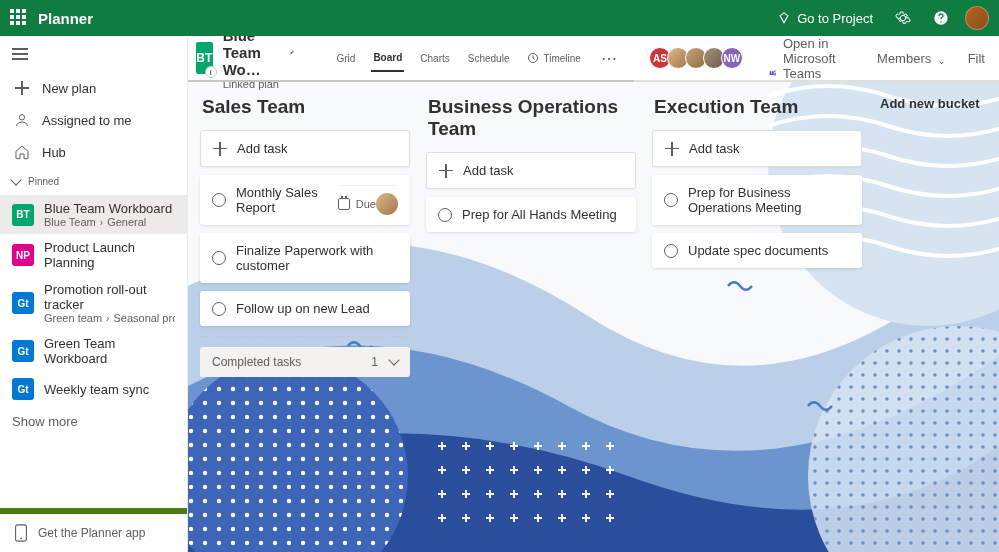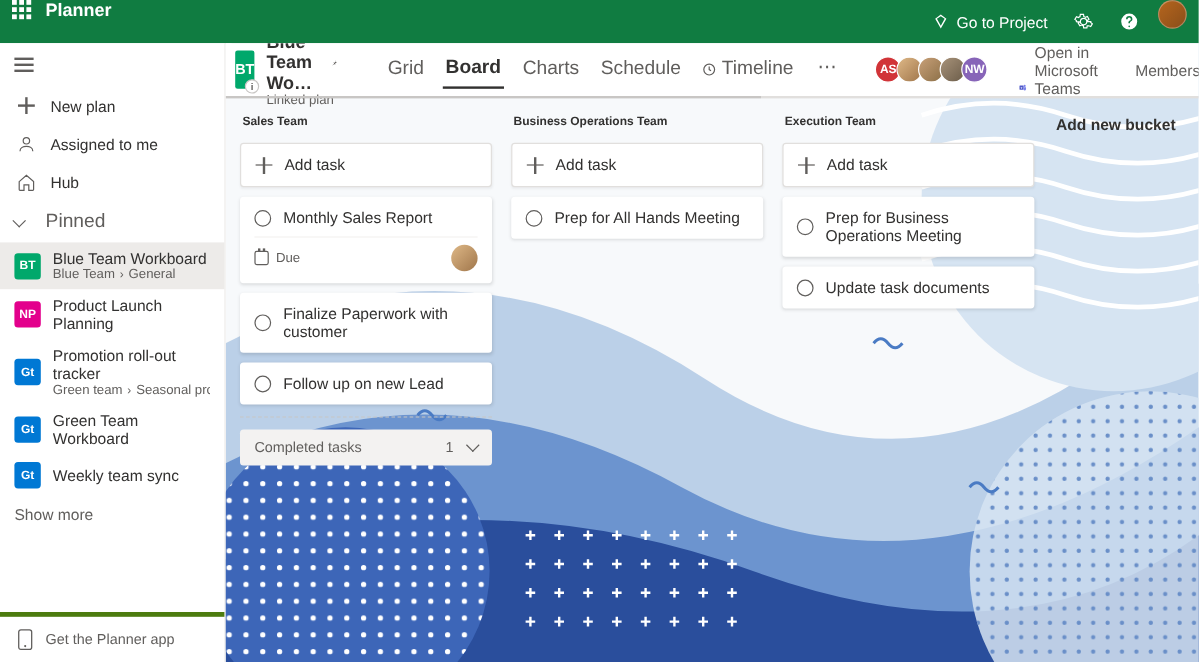--- a/index.html
+++ b/index.html
@@ -1,92 +1,92 @@
 <!DOCTYPE html>
 <html><head>
 <meta charset="utf-8">
 <style>
 html,body{margin:0;padding:0;width:999px;height:552px;font-family:"Segoe UI",Arial,sans-serif;font-size:13px;color:#323130;overflow:hidden;background:#fff}
 *{box-sizing:border-box}
 
 
-.topbar{height:36px;background:#107c41;color:#fff;display:flex;padding:0 10px;gap:10px}
+.topbar{height:36px;background:#107c41;color:#fff;display:flex;align-items:center;padding:0 10px;gap:10px}
 .topbar .apps-grid{width:18px;height:18px;display:grid;grid-template-columns:repeat(3,4px);grid-template-rows:repeat(3,4px);gap:2px;cursor:pointer}
 .topbar .apps-grid span{background:#fff}
 .topbar .title{font-weight:600;font-size:15px}
 .topbar .spacer{flex:1}
 .topbar .top-btn{display:flex;align-items:center;gap:6px;cursor:pointer;padding:4px 6px;border-radius:3px}
 .topbar .avatar{width:24px;height:24px;border-radius:50%;background:linear-gradient(135deg,#b5651d,#8a4e1a);border:1px solid rgba(255,255,255,.3);cursor:pointer}
 .topbar svg{fill:#fff}
 
 
 .app{display:flex;height:516px}
 .sidebar{width:188px;border-right:1px solid #edebe9;display:flex;flex-direction:column;background:#fff}
 .hamburger{width:40px;height:36px;display:flex;align-items:center;justify-content:center;cursor:pointer}
 .hamburger div{width:16px;height:2px;background:#605e5c;position:relative}
 .hamburger div::before,.hamburger div::after{content:"";position:absolute;left:0;width:16px;height:2px;background:#605e5c}
 .hamburger div::before{top:-5px}.hamburger div::after{top:5px}
 
 .nav-item{display:flex;align-items:center;gap:12px;padding:8px 14px;cursor:pointer;font-size:13px}
 .nav-icon{width:16px;height:16px;display:flex;align-items:center;justify-content:center;color:#605e5c}
 .nav-icon svg{width:16px;height:16px;stroke:#605e5c;fill:none;stroke-width:1.5}
 
-.section-hdr{display:flex;align-items:center;gap:18px;padding:8px 12px;font-size:16px;color:#605e5c;cursor:pointer}
+.section-hdr{display:flex;align-items:center;gap:8px;padding:8px 12px;font-size:10px;color:#605e5c;cursor:pointer}
 .chev{width:8px;height:8px;border-right:1px solid #605e5c;border-bottom:1px solid #605e5c;transform:rotate(45deg);margin-top:-3px}
 
 .plan-item{display:flex;align-items:center;gap:10px;padding:6px 12px;cursor:pointer;font-size:13px}
 .plan-item.active{background:#edebe9}
 .plan-badge{width:22px;height:22px;border-radius:3px;color:#fff;font-size:10px;font-weight:600;display:flex;align-items:center;justify-content:center;flex-shrink:0}
 .plan-text{display:flex;flex-direction:column;overflow:hidden}
 .plan-text .sub{font-size:11px;color:#605e5c;display:flex;align-items:center;gap:4px;white-space:nowrap;overflow:hidden;text-overflow:ellipsis}
 .plan-text .sub .mini-chev{font-size:10px}
 
 .show-more{padding:8px 12px;font-size:13px;color:#605e5c;cursor:pointer}
-.sidebar-footer{margin-top:auto;border-top:4px solid #4d7c0f;padding:10px 14px;display:flex;align-items:center;gap:10px;font-size:12px;color:#605e5c;cursor:pointer}
+.sidebar-footer{margin-top:auto;border-top:6px solid #4d7c0f;padding:10px 14px;display:flex;align-items:center;gap:10px;font-size:12px;color:#605e5c;cursor:pointer}
 
 
 .content{flex:1;display:flex;flex-direction:column;position:relative;overflow:hidden}
 .bg-art{position:absolute;inset:0;z-index:0;overflow:hidden}
 .bg-art svg{width:100%;height:100%}
 
 .board-header{height:44px;display:flex;align-items:center;padding:0 8px;gap:10px;position:relative;z-index:2;background:#fff}
 .plan-tile{width:32px;height:32px;background:#00a86b;color:#fff;display:flex;align-items:center;justify-content:center;border-radius:2px;font-weight:600;font-size:12px;position:relative}
 .plan-tile .info-dot{position:absolute;bottom:-4px;right:-4px;width:12px;height:12px;border-radius:50%;background:#fff;border:1px solid #c8c6c4;font-size:8px;display:flex;align-items:center;justify-content:center;color:#605e5c}
 .plan-title-box{display:flex;flex-direction:column}
 .plan-title{font-weight:600;font-size:15px;color:#323130;display:flex;align-items:center;gap:8px}
 .plan-sub{font-size:11px;color:#605e5c}
 .pin-ic{width:13px;height:13px;fill:#605e5c;cursor:pointer}
 
 .tabs{display:flex;gap:14px;margin-left:30px}
-.tab{font-size:16px;color:#605e5c;padding:6px 2px;cursor:pointer;display:flex;align-items:center;gap:4px}
+.tab{font-size:10px;color:#605e5c;padding:6px 2px;cursor:pointer;display:flex;align-items:center;gap:4px}
 .tab.active{color:#323130;border-bottom:2px solid #323130;font-weight:600}
 .more-dots{font-size:16px;color:#605e5c;cursor:pointer;padding:4px}
 
 .members{display:flex;align-items:center;gap:2px;margin-left:24px}
 .member-av{width:22px;height:22px;border-radius:50%;border:1.5px solid #fff;margin-left:-6px;background:#888;cursor:pointer}
 .member-av.initials{font-size:10px;font-weight:600;color:#fff;display:flex;align-items:center;justify-content:center}
 .m1{background:#d13438}.m2{background:linear-gradient(135deg,#deb887,#a0764b)}.m3{background:linear-gradient(135deg,#c8a078,#8b6f47)}.m4{background:linear-gradient(135deg,#a8937a,#6b5c49)}.m5{background:#8764b8}
 
 .hdr-spacer{flex:1}
 .hdr-btn{display:flex;align-items:flex-end;gap:6px;font-size:13px;color:#605e5c;cursor:pointer;padding:4px 6px}
 .hdr-chev{font-size:10px;color:#605e5c}
 
 .thin-bar{height:2px;background:linear-gradient(90deg,#c8c6c4 55%,#e1dfdd 55%);position:relative;z-index:2}
 
 
 .buckets{flex:1;display:flex;gap:16px;padding:10px 12px;position:relative;z-index:2;overflow:hidden}
 .bucket{width:210px;display:flex;flex-direction:column;gap:8px}
-.bucket-title{font-weight:600;font-size:10px;padding:4px 2px}
+.bucket-title{font-weight:600;font-size:19px;padding:4px 2px}
 .add-task{background:#fff;border:1px solid #e1dfdd;border-radius:3px;padding:10px 12px;display:flex;align-items:center;gap:10px;cursor:pointer;font-size:13px;color:#323130;box-shadow:0 1px 2px rgba(0,0,0,.05)}
 .plus-ic{width:14px;height:14px;position:relative}
 .plus-ic::before,.plus-ic::after{content:"";position:absolute;background:#605e5c}
 .plus-ic::before{left:6px;top:0;width:1.5px;height:14px}
 .plus-ic::after{top:6px;left:0;height:1.5px;width:14px}
 
-.card{background:#fff;border-radius:3px;padding:10px 12px;display:flex;flex-direction:column;gap:8px;box-shadow:0 1px 3px rgba(0,0,0,.12);cursor:pointer}
+.card{background:#fff;border-radius:3px;padding:10px 12px;display:flex;flex-direction:row;gap:8px;box-shadow:0 1px 3px rgba(0,0,0,.12);cursor:pointer}
 .card-row{display:flex;align-items:center;gap:10px;font-size:13px}
 .task-circle{width:14px;height:14px;border:1.5px solid #605e5c;border-radius:50%;flex-shrink:0;cursor:pointer}
 .card-footer{display:flex;align-items:center;justify-content:space-between;padding-top:6px;border-top:1px solid #f3f2f1}
 .due-tag{display:flex;align-items:center;gap:6px;font-size:11px;color:#605e5c}
 .cal-ic{width:12px;height:12px;border:1px solid #605e5c;border-radius:2px;position:relative}
 .cal-ic::before{content:"";position:absolute;top:-3px;left:2px;width:2px;height:3px;background:#605e5c}
 .cal-ic::after{content:"";position:absolute;top:-3px;right:2px;width:2px;height:3px;background:#605e5c}
 .mini-av{width:22px;height:22px;border-radius:50%;background:linear-gradient(135deg,#deb887,#a0764b);cursor:pointer}
 
 .completed{background:#f3f2f1;border-radius:3px;padding:8px 12px;display:flex;align-items:center;cursor:pointer;font-size:12px;color:#605e5c}
@@ -393,21 +393,21 @@
         </div>
         <div class="card">
           <div class="card-row">
             <div class="task-circle"></div>
             <span>Prep for Business Operations Meeting</span>
           </div>
         </div>
         <div class="card">
           <div class="card-row">
             <div class="task-circle"></div>
-            <span>Update task documents</span>
+            <span>Update spec documents</span>
           </div>
         </div>
       </div>
 
       <div class="bucket" style="width:auto">
         <div class="add-bucket">Add new bucket</div>
       </div>
 
     </div>
   </div>

